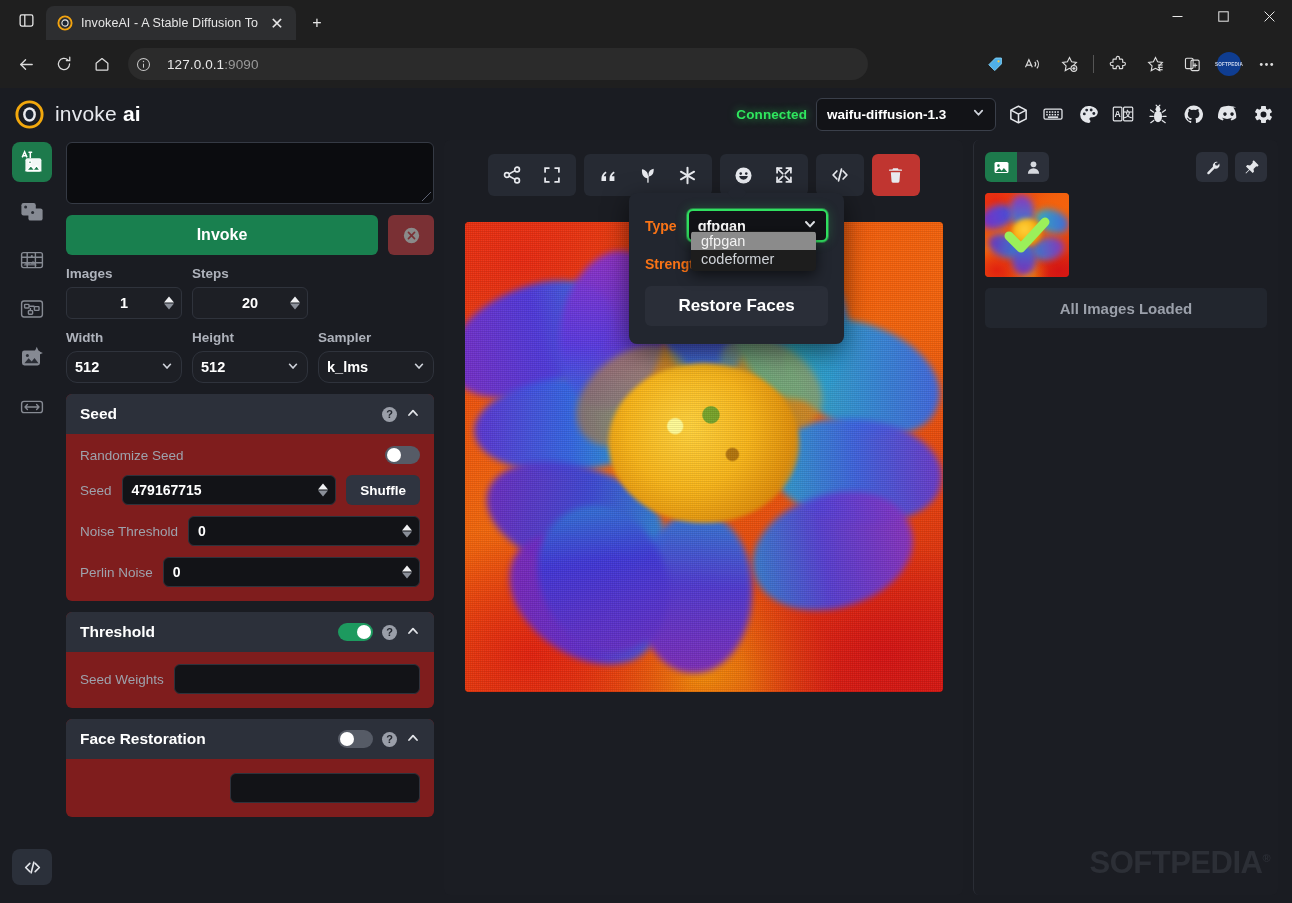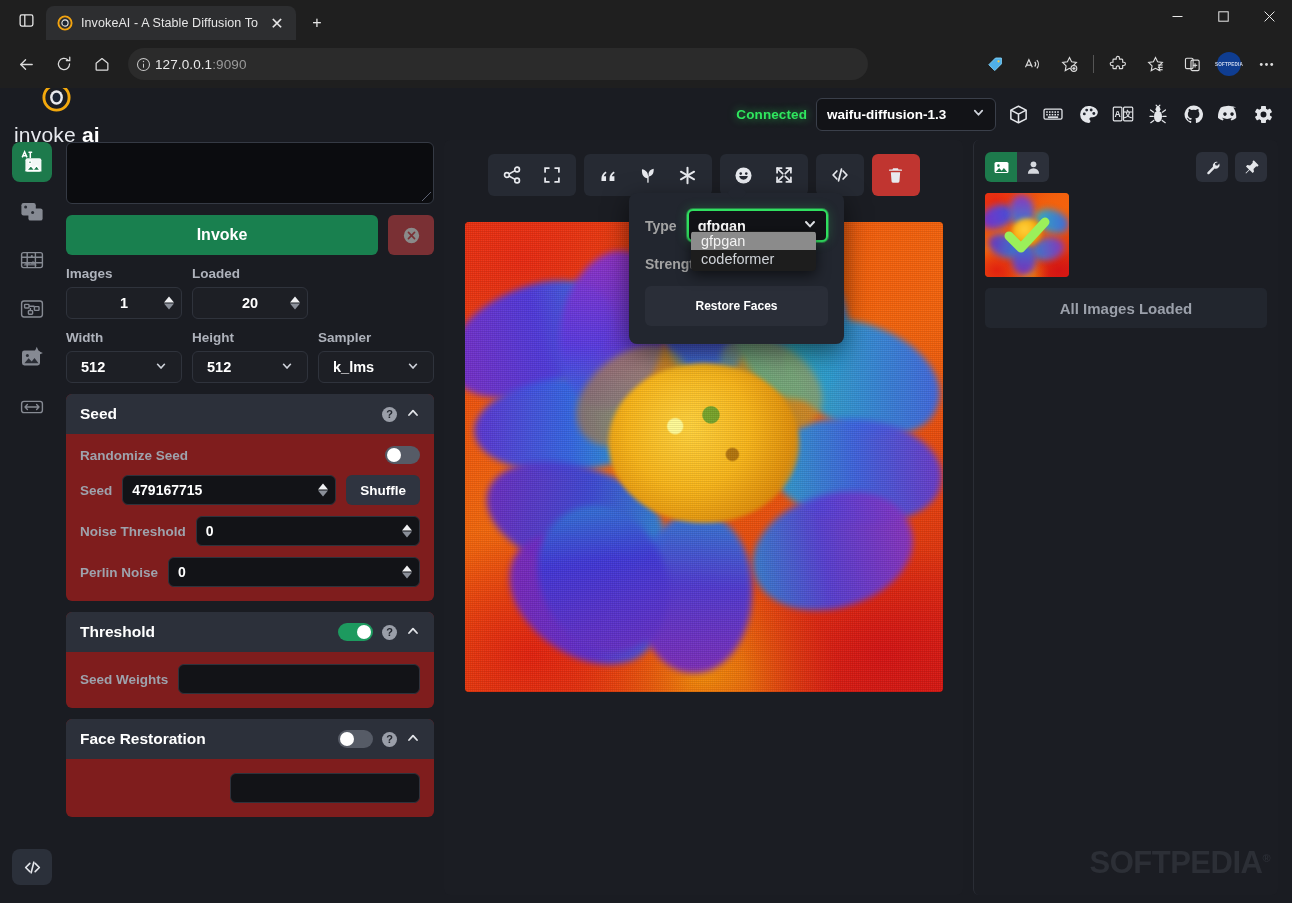--- a/index.html
+++ b/index.html
@@ -30,41 +30,41 @@
   }
   .tab-close { width: 22px; height: 22px; display: flex; align-items: center; justify-content: center; color: #e6e6e6; border-radius: 4px; flex: 0 0 22px; }
   .newtab { width: 30px; height: 30px; margin: 0 0 2px 6px; display: flex; align-items: center; justify-content: center; color: #e6e6e6; border-radius: 5px; }
   .wincontrols { position: absolute; right: 0; top: 0; height: 40px; display: flex; }
   .winbtn { width: 46px; height: 32px; display: flex; align-items: center; justify-content: center; color: #e9e9e9; }
 
   .navbar { height: 48px; background: #1f1f1f; display: flex; align-items: center; padding: 0 8px; gap: 2px; }
   .navicon { width: 36px; height: 36px; border-radius: 6px; display: flex; align-items: center; justify-content: center; color: #dcdcdc; }
   .omnibox {
     flex: 1 1 auto; height: 32px; background: #2b2b2b; border-radius: 16px;
-    margin: 0 8px 0 6px; display: flex; align-items: center; padding: 0 8px; gap: 4px;
+    margin: 0 8px 0 6px; display: flex; align-items: center; padding: 0 8px; gap: 16px;
     max-width: 740px;
   }
   .omnibox-url { color: #e8e8e8; font-size: 13.5px; letter-spacing: .1px; }
   .omnibox-url .port { color: #9a9a9a; }
   .nav-right { margin-left: auto; display: flex; align-items: center; gap: 1px; }
   .nav-sep { width: 1px; height: 18px; background: #555; margin: 0 5px; }
   .avatar-circle {
     width: 24px; height: 24px; border-radius: 50%; background: #0f3d91;
     display: flex; align-items: center; justify-content: center;
     color: #cfd9ee; font-size: 4.6px; font-weight: bold; letter-spacing: .2px;
   }
 
   
   .app {
     flex: 1 1 auto; background: #1a1c22; display: flex; flex-direction: column;
     position: relative; overflow: hidden;
   }
 
   .app-header { height: 52px; display: flex; align-items: center; padding: 0 16px 0 14px; gap: 10px; }
-  .logo-wrap { display: flex; align-items: center; gap: 10px; flex-direction: column; }
+  .logo-wrap { display: flex; align-items: center; gap: 10px; }
   .logo-text { font-size: 21px; color: #e7e9ee; letter-spacing: .2px; }
   .logo-text b { font-weight: bold; color: #fff; }
 
   .header-right { margin-left: auto; display: flex; align-items: center; gap: 9px; }
   .status-connected {
     color: #2fe75e; font-weight: bold; font-size: 13.5px; letter-spacing: .1px;
     text-shadow: 0 0 9px rgba(47,231,94,.65);
   }
   .model-select {
     width: 180px; height: 33px; background: #121317; border: 1px solid #3a3f4a;
@@ -104,42 +104,42 @@
   .numinput {
     height: 32px; background: #1d1f25; border: 1px solid #2f333c; border-radius: 6px;
     display: flex; align-items: center; justify-content: center; position: relative;
     color: #fff; font-size: 14.5px; font-weight: bold;
   }
   .stepper { position: absolute; right: 7px; top: 50%; transform: translateY(-50%); display: flex; flex-direction: column; gap: 1px; }
   .stepper i { display: block; width: 0; height: 0; border-left: 5px solid transparent; border-right: 5px solid transparent; }
   .stepper i.up { border-bottom: 6px solid #f0f1f3; }
   .stepper i.dn { border-top: 6px solid #8a8f99; }
   .selinput {
-    height: 32px; background: #1d1f25; border: 1px solid #2f333c; border-radius: 6px;
-    display: flex; align-items: center; padding: 0 14px; color: #fff; font-size: 14.5px; font-weight: bold;
+    height: 32px; background: #1d1f25; border: 1px solid #2f333c; border-radius: 11px;
+    display: flex; align-items: center; padding: 0 8px; color: #fff; font-size: 14.5px; font-weight: bold;
   }
   .selinput .caret { margin-left: auto; color: #cfd3db; font-size: 12px; }
 
   
   .panel { background: #7f1d1d; border-radius: 6px; overflow: hidden; flex: 0 0 auto; }
   .panel-head {
     height: 40px; background: #2c303a; display: flex; align-items: center;
     padding: 0 14px; gap: 10px;
   }
   .panel-title { color: #fff; font-size: 15.5px; font-weight: bold; }
   .panel-head .right { margin-left: auto; display: flex; align-items: center; gap: 9px; }
   .help-dot { width: 15px; height: 15px; border-radius: 50%; background: #9a9ea8; color: #23262e; font-size: 11px; font-weight: bold; display: flex; align-items: center; justify-content: center; }
   .chev { color: #e2e4e8; font-size: 12px; }
   .toggle { width: 35px; height: 18px; border-radius: 9px; background: #565b66; position: relative; }
   .toggle .knob { position: absolute; top: 2px; left: 2px; width: 14px; height: 14px; border-radius: 50%; background: #fff; }
   .toggle.on { background: #1d9a5f; }
   .toggle.on .knob { left: 19px; }
   .panel-body { padding: 12px 14px 14px; display: flex; flex-direction: column; gap: 11px; }
   .row { display: flex; align-items: center; gap: 10px; }
-  .row-label { color: #9ea2ac; font-size: 13.5px; font-weight: bold; }
+  .row-label { color: #9ea2ac; font-size: 13.5px; font-weight: normal; }
   .grow { flex: 1 1 auto; }
   .textinput { height: 30px; background: #121317; border: 1px solid #2e323b; border-radius: 6px; display: flex; align-items: center; padding: 0 9px; position: relative; color: #fff; font-size: 14px; font-weight: bold; }
   .shuffle-btn { height: 30px; padding: 0 14px; background: #2f3440; border-radius: 6px; color: #fff; font-size: 13.5px; font-weight: bold; display: flex; align-items: center; }
 
   
   .viewer { flex: 1 1 auto; background: #1b1d23; border-radius: 6px; display: flex; flex-direction: column; align-items: center; padding-top: 14px; min-width: 0; position: relative; }
   .toolbar { display: flex; gap: 8px; align-items: center; }
   .tgroup { background: #262a33; border-radius: 6px; display: flex; align-items: center; height: 42px; padding: 0 4px; }
   .tbtn { width: 40px; height: 40px; display: flex; align-items: center; justify-content: center; color: #e7e9ee; }
   .tgroup.danger { background: #c03530; }
@@ -153,30 +153,30 @@
     position: absolute; left: 185px; top: 53px; width: 215px;
     background: #22262f; border-radius: 8px; padding: 16px 16px 18px;
     box-shadow: 0 8px 26px rgba(0,0,0,.55);
     z-index: 40;
   }
   .popover::before {
     content: ""; position: absolute; top: -7px; left: 101px; width: 14px; height: 14px;
     background: #22262f; transform: rotate(45deg); border-radius: 2px;
   }
   .pop-row { display: flex; align-items: center; gap: 10px; margin-bottom: 14px; position: relative; }
-  .pop-label { color: #a3a3a3; font-size: 14px; font-weight: bold; }
+  .pop-label { color: #f97316; font-size: 14px; font-weight: bold; }
   .pop-select {
     flex: 1 1 auto; height: 33px; background: #121317; border-radius: 6px;
     border: 2px solid #30e060; box-shadow: 0 0 0 1px rgba(48,224,96,.45), 0 0 12px rgba(48,224,96,.25);
     display: flex; align-items: center; padding: 0 9px; color: #fff; font-size: 14.5px; font-weight: bold;
   }
   .pop-select .caret { margin-left: auto; color: #e2e4e8; }
   .pop-restore {
     height: 40px; background: #2a2e38; border-radius: 6px; display: flex; align-items: center;
-    justify-content: center; color: #fff; font-size: 12px; font-weight: bold;
+    justify-content: center; color: #fff; font-size: 17px; font-weight: bold;
   }
   .native-list {
     position: absolute; left: 62px; top: 38px; width: 125px; z-index: 60;
     background: #1d1d1d; border-radius: 4px; box-shadow: 0 4px 14px rgba(0,0,0,.6);
     padding: 1px 0 3px; overflow: hidden;
   }
   .native-opt { height: 18px; display: flex; align-items: center; padding: 0 10px; font-size: 14.5px; color: #cfd3d8; }
   .native-opt.sel { background: #8b8b8b; color: #f2f2f2; }
 
   
@@ -539,21 +539,21 @@
             <div class="field-label">Images</div>
             <div class="numinput">
               <span>1</span>
               <span class="stepper">
                   <i class="up"></i>
                   <i class="dn"></i>
                 </span>
             </div>
           </div>
           <div>
-            <div class="field-label">Loaded</div>
+            <div class="field-label">Steps</div>
             <div class="numinput">
               <span>20</span>
               <span class="stepper">
                   <i class="up"></i>
                   <i class="dn"></i>
                 </span>
             </div>
           </div>
         </div>
 

